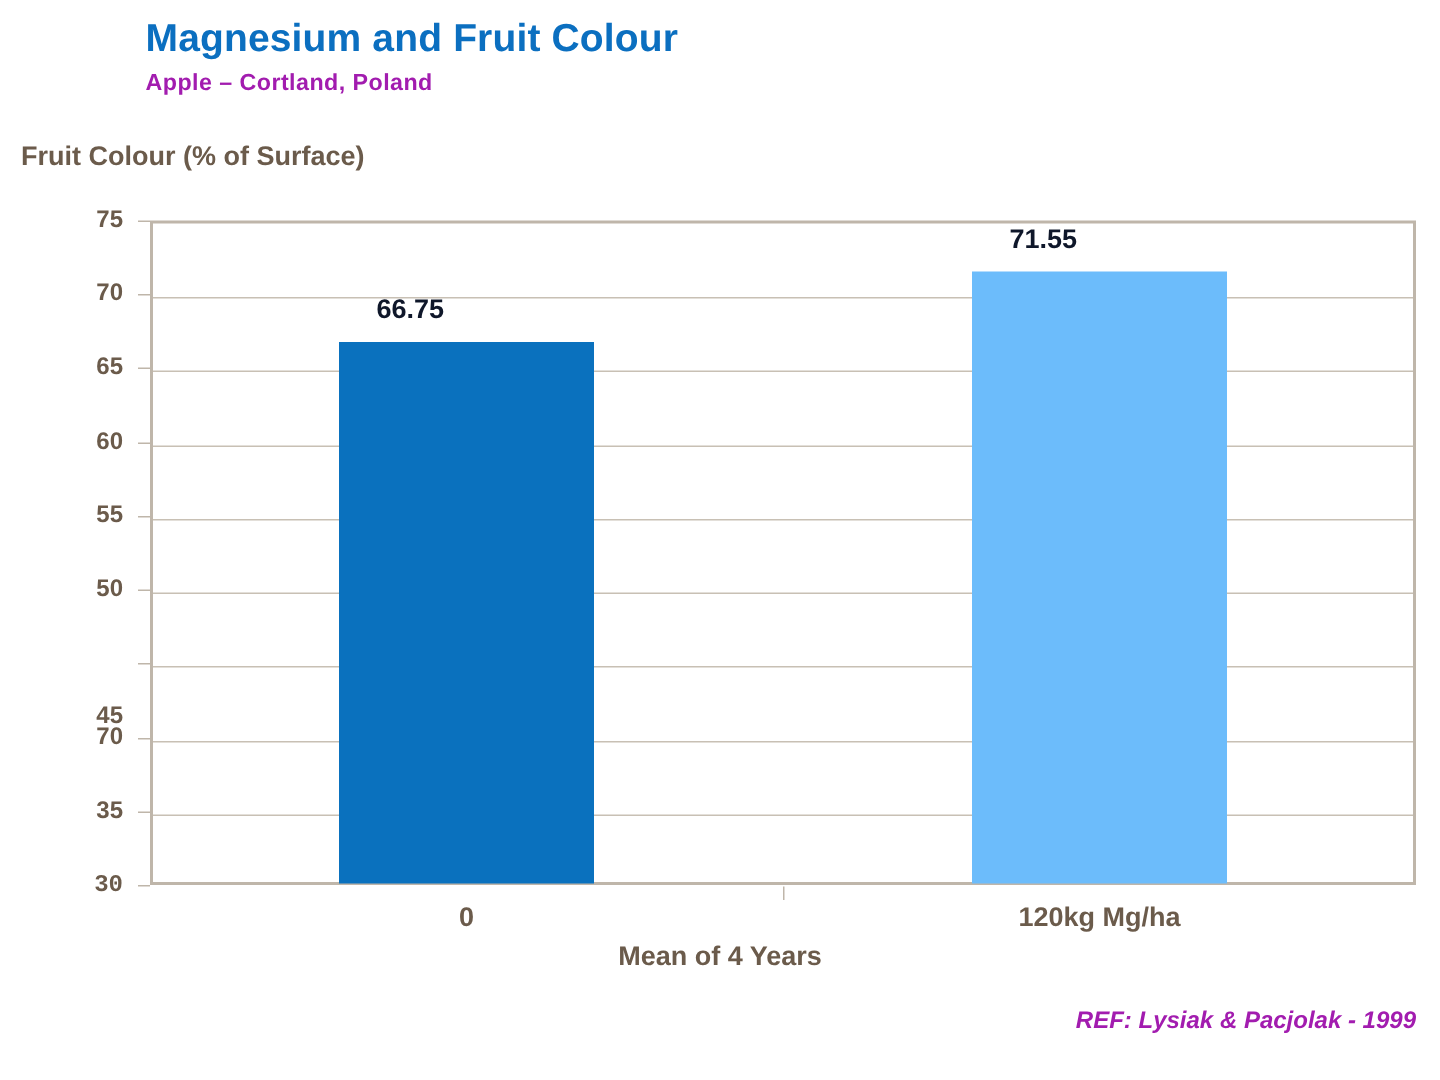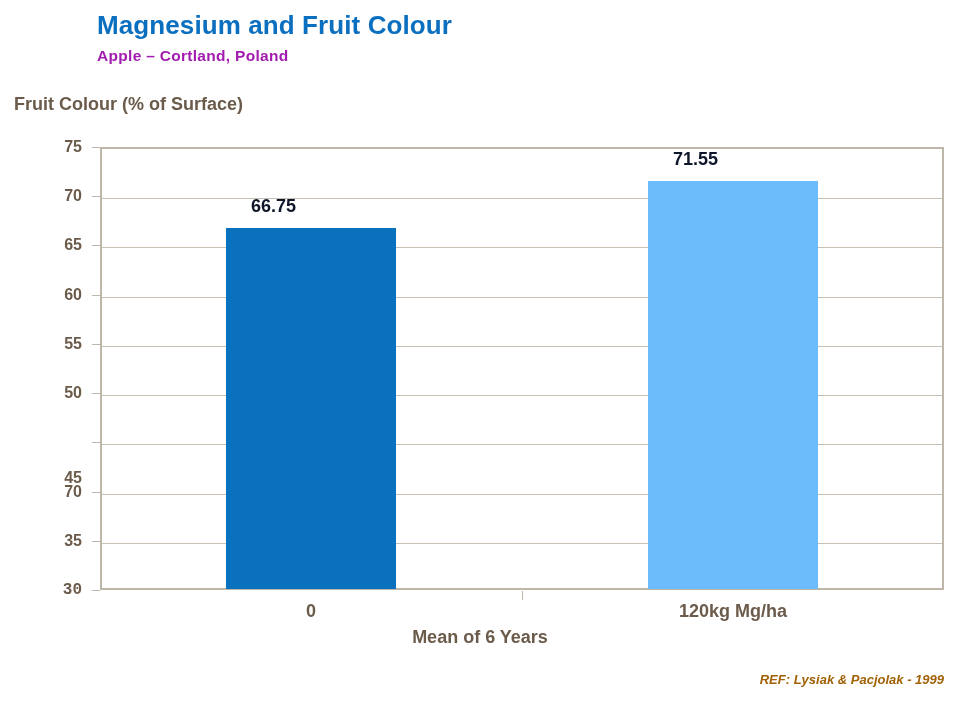--- a/index.html
+++ b/index.html
@@ -128,24 +128,24 @@
     width: 960px;
     text-align: center;
     font-size: 18px;
     font-weight: bold;
     color: #6B5B4B;
   }
   #reference-note {
     position: absolute;
     top: 672px;
     right: 16px;
-    font-size: 13px;
+    font-size: 16px;
     font-weight: bold;
     font-style: italic;
-    color: #a16207;
+    color: #a21caf;
     white-space: nowrap;
     margin-left: 23px;
   }
 </style>
 </head>
 <body>
 
 <div id="chart-title">Magnesium and Fruit Colour</div>
 <div id="chart-subtitle">Apple – Cortland, Poland</div>
 <div id="y-axis-title">Fruit Colour (% of Surface)</div>
@@ -191,14 +191,14 @@
     <div class="bar-value" style="left: 251px; width: 120px; top: 196.217px;">66.75</div>
     <div class="bar" style="left: 648px; width: 170px; top: 180.963px; height: 408.037px; background: rgb(108, 188, 251); position: absolute;"></div>
     <div class="bar-value" style="left: 673px; width: 120px; top: 148.963px;">71.55</div>
   </div>
 <div id="x-labels">
     <div class="x-label" style="left: 201px; width: 220px;">0</div>
     <div class="x-label" style="left: 623px; width: 220px;">120kg Mg/ha</div>
     <div class="x-sep-tick" style="left: 522px; top: 591px;"></div>
   </div>
 
-<div id="x-axis-title">Mean of 6 Years</div>
+<div id="x-axis-title">Mean of 4 Years</div>
 <div id="reference-note">REF: Lysiak &amp; Pacjolak - 1999</div>
 
 </body></html>

